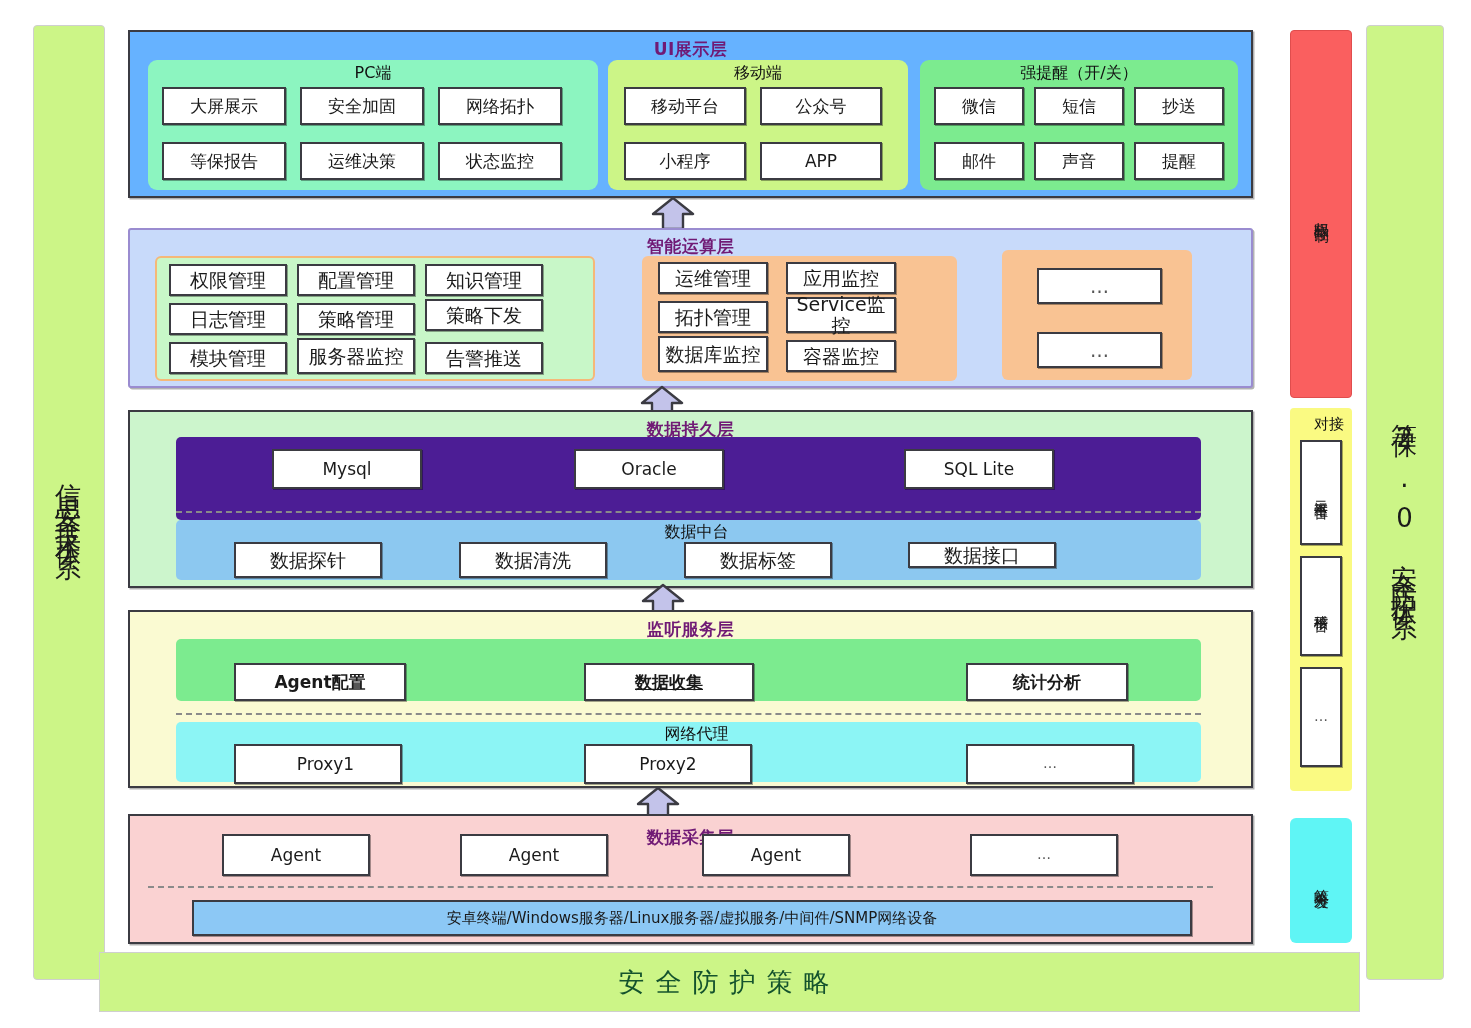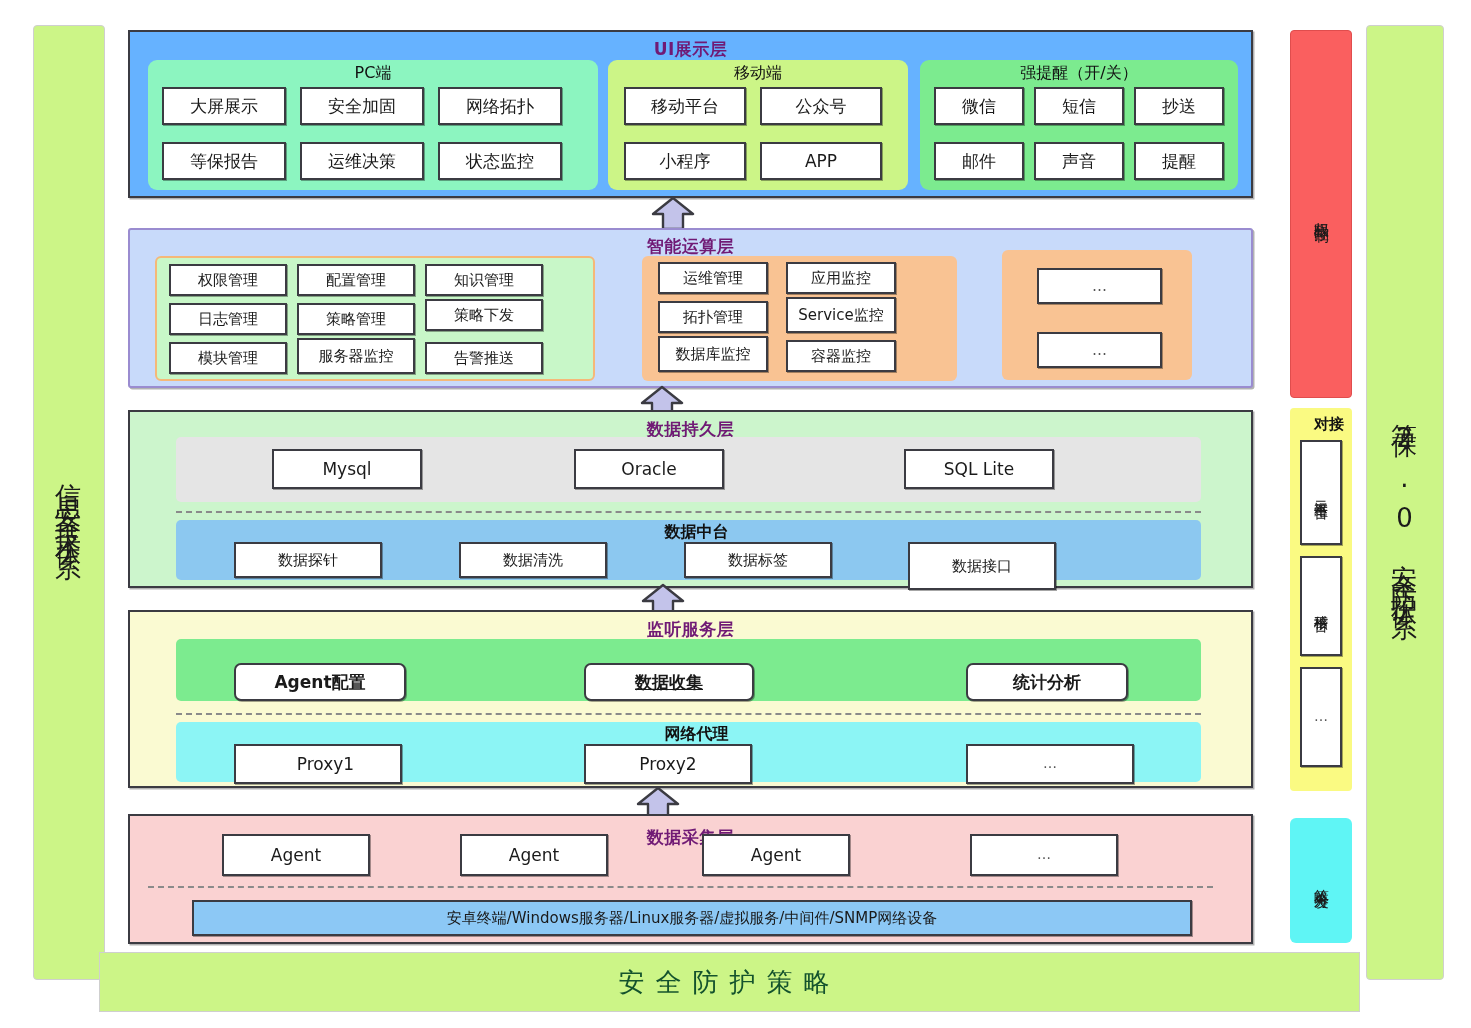--- a/index.html
+++ b/index.html
@@ -24,22 +24,22 @@
     display: flex;
     align-items: center;
     justify-content: center;
     text-align: center;
     font-size: 17px;
     color: #1a1a1a;
     line-height: 1.08;
     padding: 0 2px;
     box-shadow: 1px 1px 0 rgba(0,0,0,0.35);
   }
-  .node.bold { font-weight: bold; border-radius: 7px; }
-  .node.small { font-size: 15px; }
+  .node.bold { font-weight: bold; }
+  .node.small { font-size: 19px; }
 
   .panel {
     border-radius: 9px;
     position: absolute;
   }
   .layer {
     position: absolute;
     border: 2.5px solid #3b3b42;
     box-shadow: 1.5px 1.5px 0 rgba(0,0,0,0.3);
   }
@@ -52,21 +52,21 @@
     color: #701a75;
     letter-spacing: 0.5px;
   }
   .panel-title {
     position: absolute;
     left: 0; right: 0;
     text-align: center;
     font-size: 16px;
     color: #111;
   }
-  .panel-title.bold { font-weight: bold; padding-left: 16px; }
+  .panel-title.bold { font-weight: normal; padding-left: 16px; }
 
   .dashed-sep {
     position: absolute;
     border-top: 2px dashed #8a8a8a;
     height: 0;
   }
 
   
   .vtext {
     writing-mode: vertical-rl;
@@ -273,21 +273,21 @@
     </div>
   </div>
 
   <svg class="arrow-up" style="left:640px; top:385px;" viewBox="0 0 44 34">
     <polygon points="22,2 42,18 32,18 32,33 12,33 12,18 2,18" fill="#c3c3ea" stroke="#3b3b42" stroke-width="2.4" stroke-linejoin="round"></polygon>
   </svg>
 
   <div class="layer" style="left:128px; top:410px; width:1125px; height:178px; background:#ccf5cc;">
     <div class="layer-title" style="top:6px;">数据持久层</div>
 
-    <div class="panel" style="left:46px; top:25px; width:1025px; height:65px; background:#e5e5e5; border-radius:5px;">
+    <div class="panel" style="left:46px; top:25px; width:1025px; height:83px; background:#4c1d95; border-radius:5px;">
       <div class="node abs" style="left:96px; top:12px; width:150px; height:40px;">
           <span>Mysql</span>
         </div>
       <div class="node abs" style="left:398px; top:12px; width:150px; height:40px;">
           <span>Oracle</span>
         </div>
       <div class="node abs" style="left:728px; top:12px; width:150px; height:40px;">
           <span>SQL Lite</span>
         </div>
     </div>
@@ -298,21 +298,21 @@
       <div class="panel-title bold" style="top:2px;">数据中台</div>
       <div class="node abs small" style="left:58px; top:22px; width:148px; height:36px;">
           <span>数据探针</span>
         </div>
       <div class="node abs small" style="left:283px; top:22px; width:148px; height:36px;">
           <span>数据清洗</span>
         </div>
       <div class="node abs small" style="left:508px; top:22px; width:148px; height:36px;">
           <span>数据标签</span>
         </div>
-      <div class="node abs small" style="left:732px; top:22px; width:148px; height:48px;">
+      <div class="node abs small" style="left:732px; top:22px; width:148px; height:26px;">
           <span>数据接口</span>
         </div>
     </div>
   </div>
 
   <svg class="arrow-up" style="left:641px; top:583px;" viewBox="0 0 44 34">
     <polygon points="22,2 42,18 32,18 32,33 12,33 12,18 2,18" fill="#c3c3ea" stroke="#3b3b42" stroke-width="2.4" stroke-linejoin="round"></polygon>
   </svg>
 
   <div class="layer" style="left:128px; top:610px; width:1125px; height:178px; background:#fafad2;">

